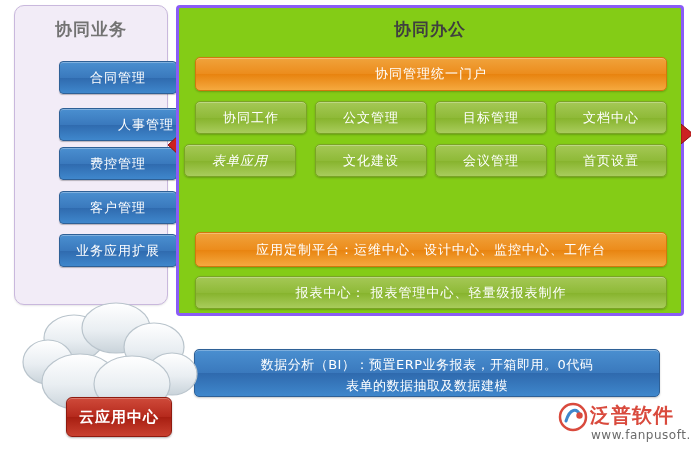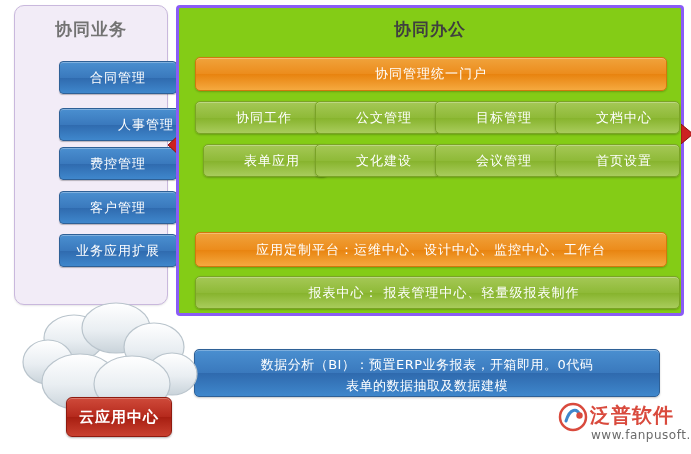--- a/index.html
+++ b/index.html
@@ -101,21 +101,20 @@
     letter-spacing: 1px;
     box-shadow: 0 1px 2px rgba(0,0,0,0.22), inset 0 1px 0 rgba(255,255,255,0.28);
   }
   .orange {
     background: linear-gradient(to bottom, #f0a33c 0%, #ec8c1c 50%, #e8830f 51%, #f5a93f 100%);
     border: 1px solid #d1780d;
   }
   .green {
     background: linear-gradient(to bottom, #a5c856 0%, #8fba38 50%, #86b32c 51%, #a9cc5c 100%);
     border: 1px solid #7aa326;
-    padding-left: 13px;
   }
 
   
   .bottom-title {
     position: absolute;
     left: 176px;
     top: 318px;
     width: 502px;
     text-align: center;
     font-size: 17px;
@@ -228,21 +227,21 @@
   <div class="center-panel">
     <div class="center-title">协同办公</div>
 
     <div class="bar orange" style="left:16px; top:49px; width:470px; height:32px; line-height:32px;">协同管理统一门户</div>
 
     <div class="bar green" style="left:16px; top:93px; width:110px; height:31px; line-height:31px;">协同工作</div>
     <div class="bar green" style="left:136px; top:93px; width:110px; height:31px; line-height:31px;">公文管理</div>
     <div class="bar green" style="left:256px; top:93px; width:110px; height:31px; line-height:31px;">目标管理</div>
     <div class="bar green" style="left:376px; top:93px; width:110px; height:31px; line-height:31px;">文档中心</div>
 
-    <div class="bar green" style="left:24px; top:136px; width:110px; height:31px; line-height:31px;">表单应用</div>
+    <div class="bar green" style="left:5px; top:136px; width:110px; height:31px; line-height:31px;font-style:italic;">表单应用</div>
     <div class="bar green" style="left:136px; top:136px; width:110px; height:31px; line-height:31px;">文化建设</div>
     <div class="bar green" style="left:256px; top:136px; width:110px; height:31px; line-height:31px;">会议管理</div>
     <div class="bar green" style="left:376px; top:136px; width:110px; height:31px; line-height:31px;text-align:center;">首页设置</div>
 
 
     <div class="bar orange" style="left:16px; top:224px; width:470px; height:33px; line-height:33px;">应用定制平台：运维中心、设计中心、监控中心、工作台</div>
 
     <div class="bar green" style="left:16px; top:268px; width:470px; height:31px; line-height:31px;">报表中心： 报表管理中心、轻量级报表制作</div>
   </div>
 

